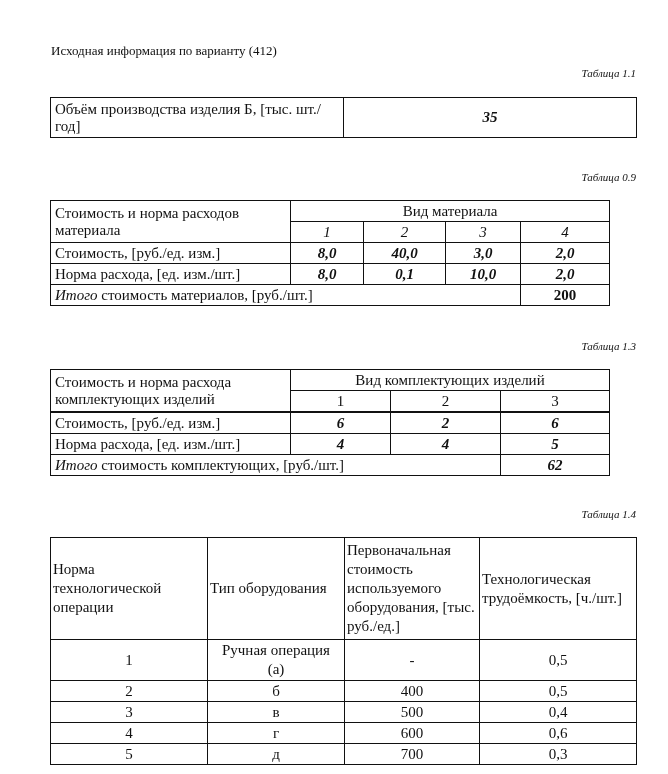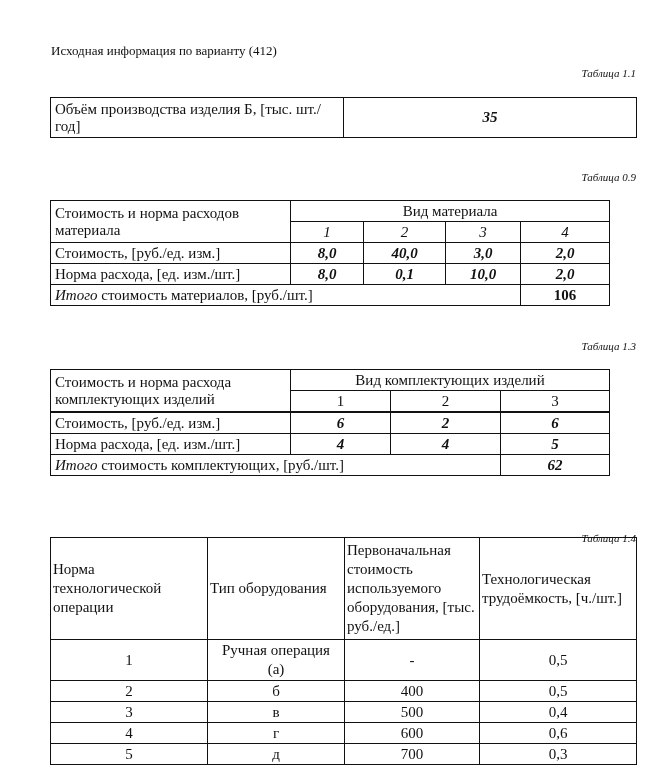--- a/index.html
+++ b/index.html
@@ -75,21 +75,21 @@
   </tr>
   <tr>
     <td>Норма расхода, [ед. изм./шт.]</td>
     <td class="c bi">8,0</td>
     <td class="c bi">0,1</td>
     <td class="c bi">10,0</td>
     <td class="c bi">2,0</td>
   </tr>
   <tr>
     <td colspan="4"><span class="i">Итого</span><span> стоимость материалов, [руб./шт.]</span></td>
-    <td class="c b">106</td>
+    <td class="c b">200</td>
   </tr>
 </tbody>
   </table>
 
 <div class="abs tcap" style="top:340px;">Таблица 1.3</div>
 <table id="t13">
   <colgroup>
       <col style="width:240px">
       <col style="width:100px">
       <col style="width:110px">
@@ -117,21 +117,21 @@
     <td class="c bi">4</td>
     <td class="c bi">5</td>
   </tr>
   <tr>
     <td colspan="3"><span class="i">Итого</span><span> стоимость комплектующих, [руб./шт.]</span></td>
     <td class="c bi">62</td>
   </tr>
 </tbody>
   </table>
 
-<div class="abs tcap" style="top:532px;">Таблица 1.4</div>
+<div class="abs tcap" style="top:508px;">Таблица 1.4</div>
 <table id="t14">
   <colgroup>
       <col style="width:157px">
       <col style="width:137px">
       <col style="width:135px">
       <col style="width:157px">
     </colgroup>
   <tbody>
       <tr class="hdr">
     <td>Норма технологической операции</td>

